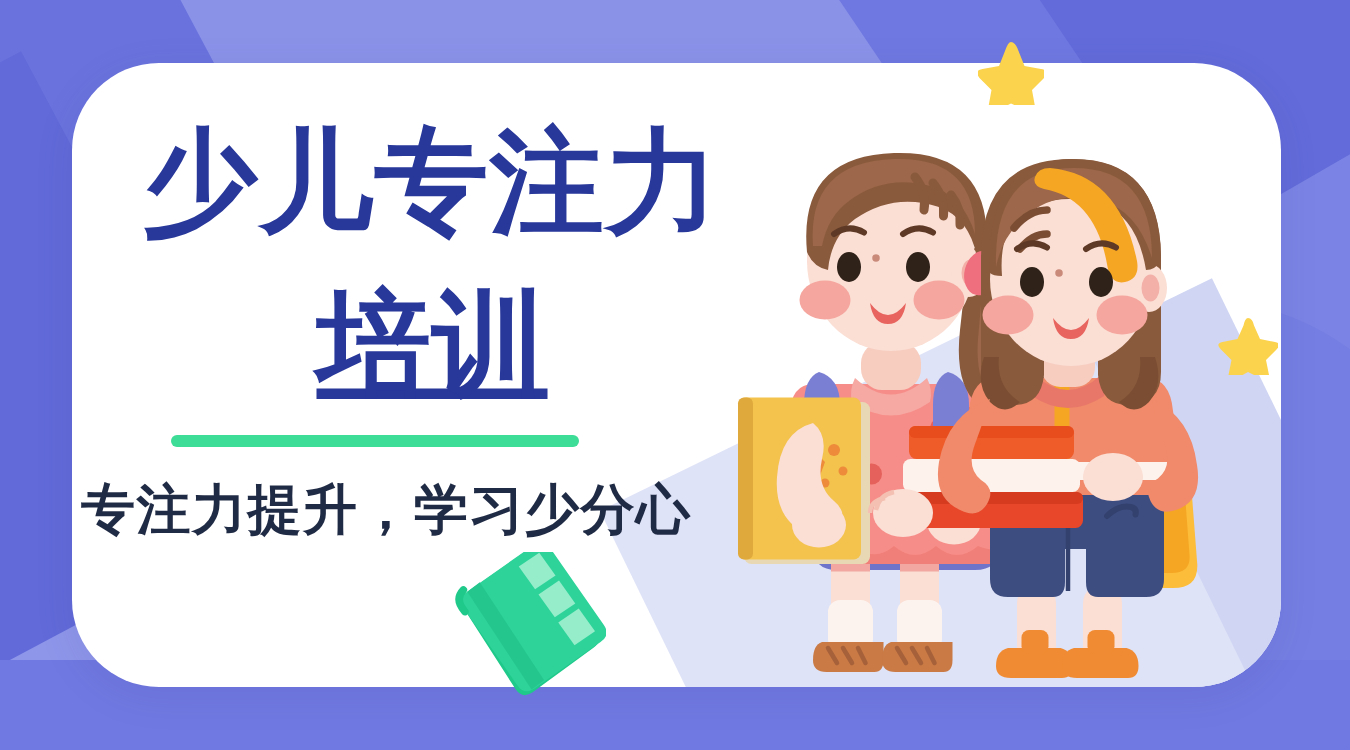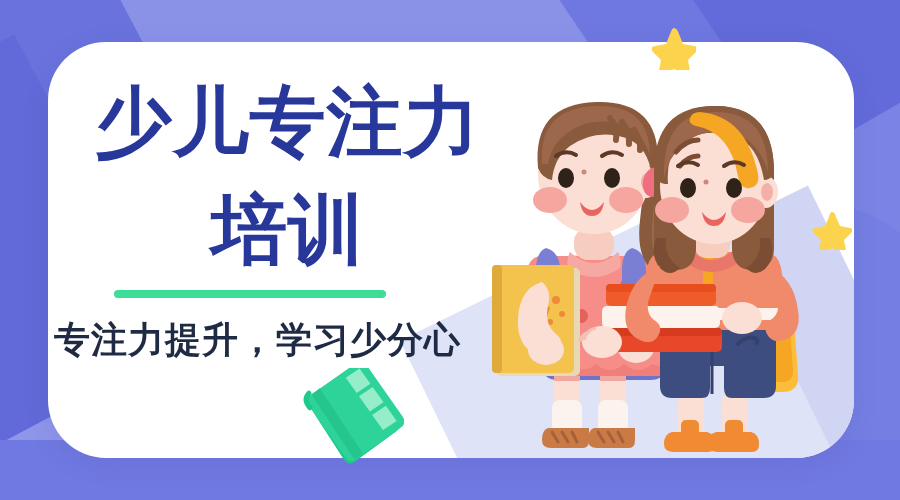--- a/index.html
+++ b/index.html
@@ -151,20 +151,21 @@
     left: 10px;
     top: 150px;
     width: 460px;
     text-align: center;
     font-size: 76px;
     line-height: 1;
     font-weight: bold;
     color: #27379a;
     letter-spacing: 1px;
     white-space: nowrap;
+    text-decoration: underline;
   }
   .divider {
     position: absolute;
     left: 66px;
     top: 248px;
     width: 272px;
     height: 8px;
     border-radius: 5px;
     background: #3ddc97;
   }

